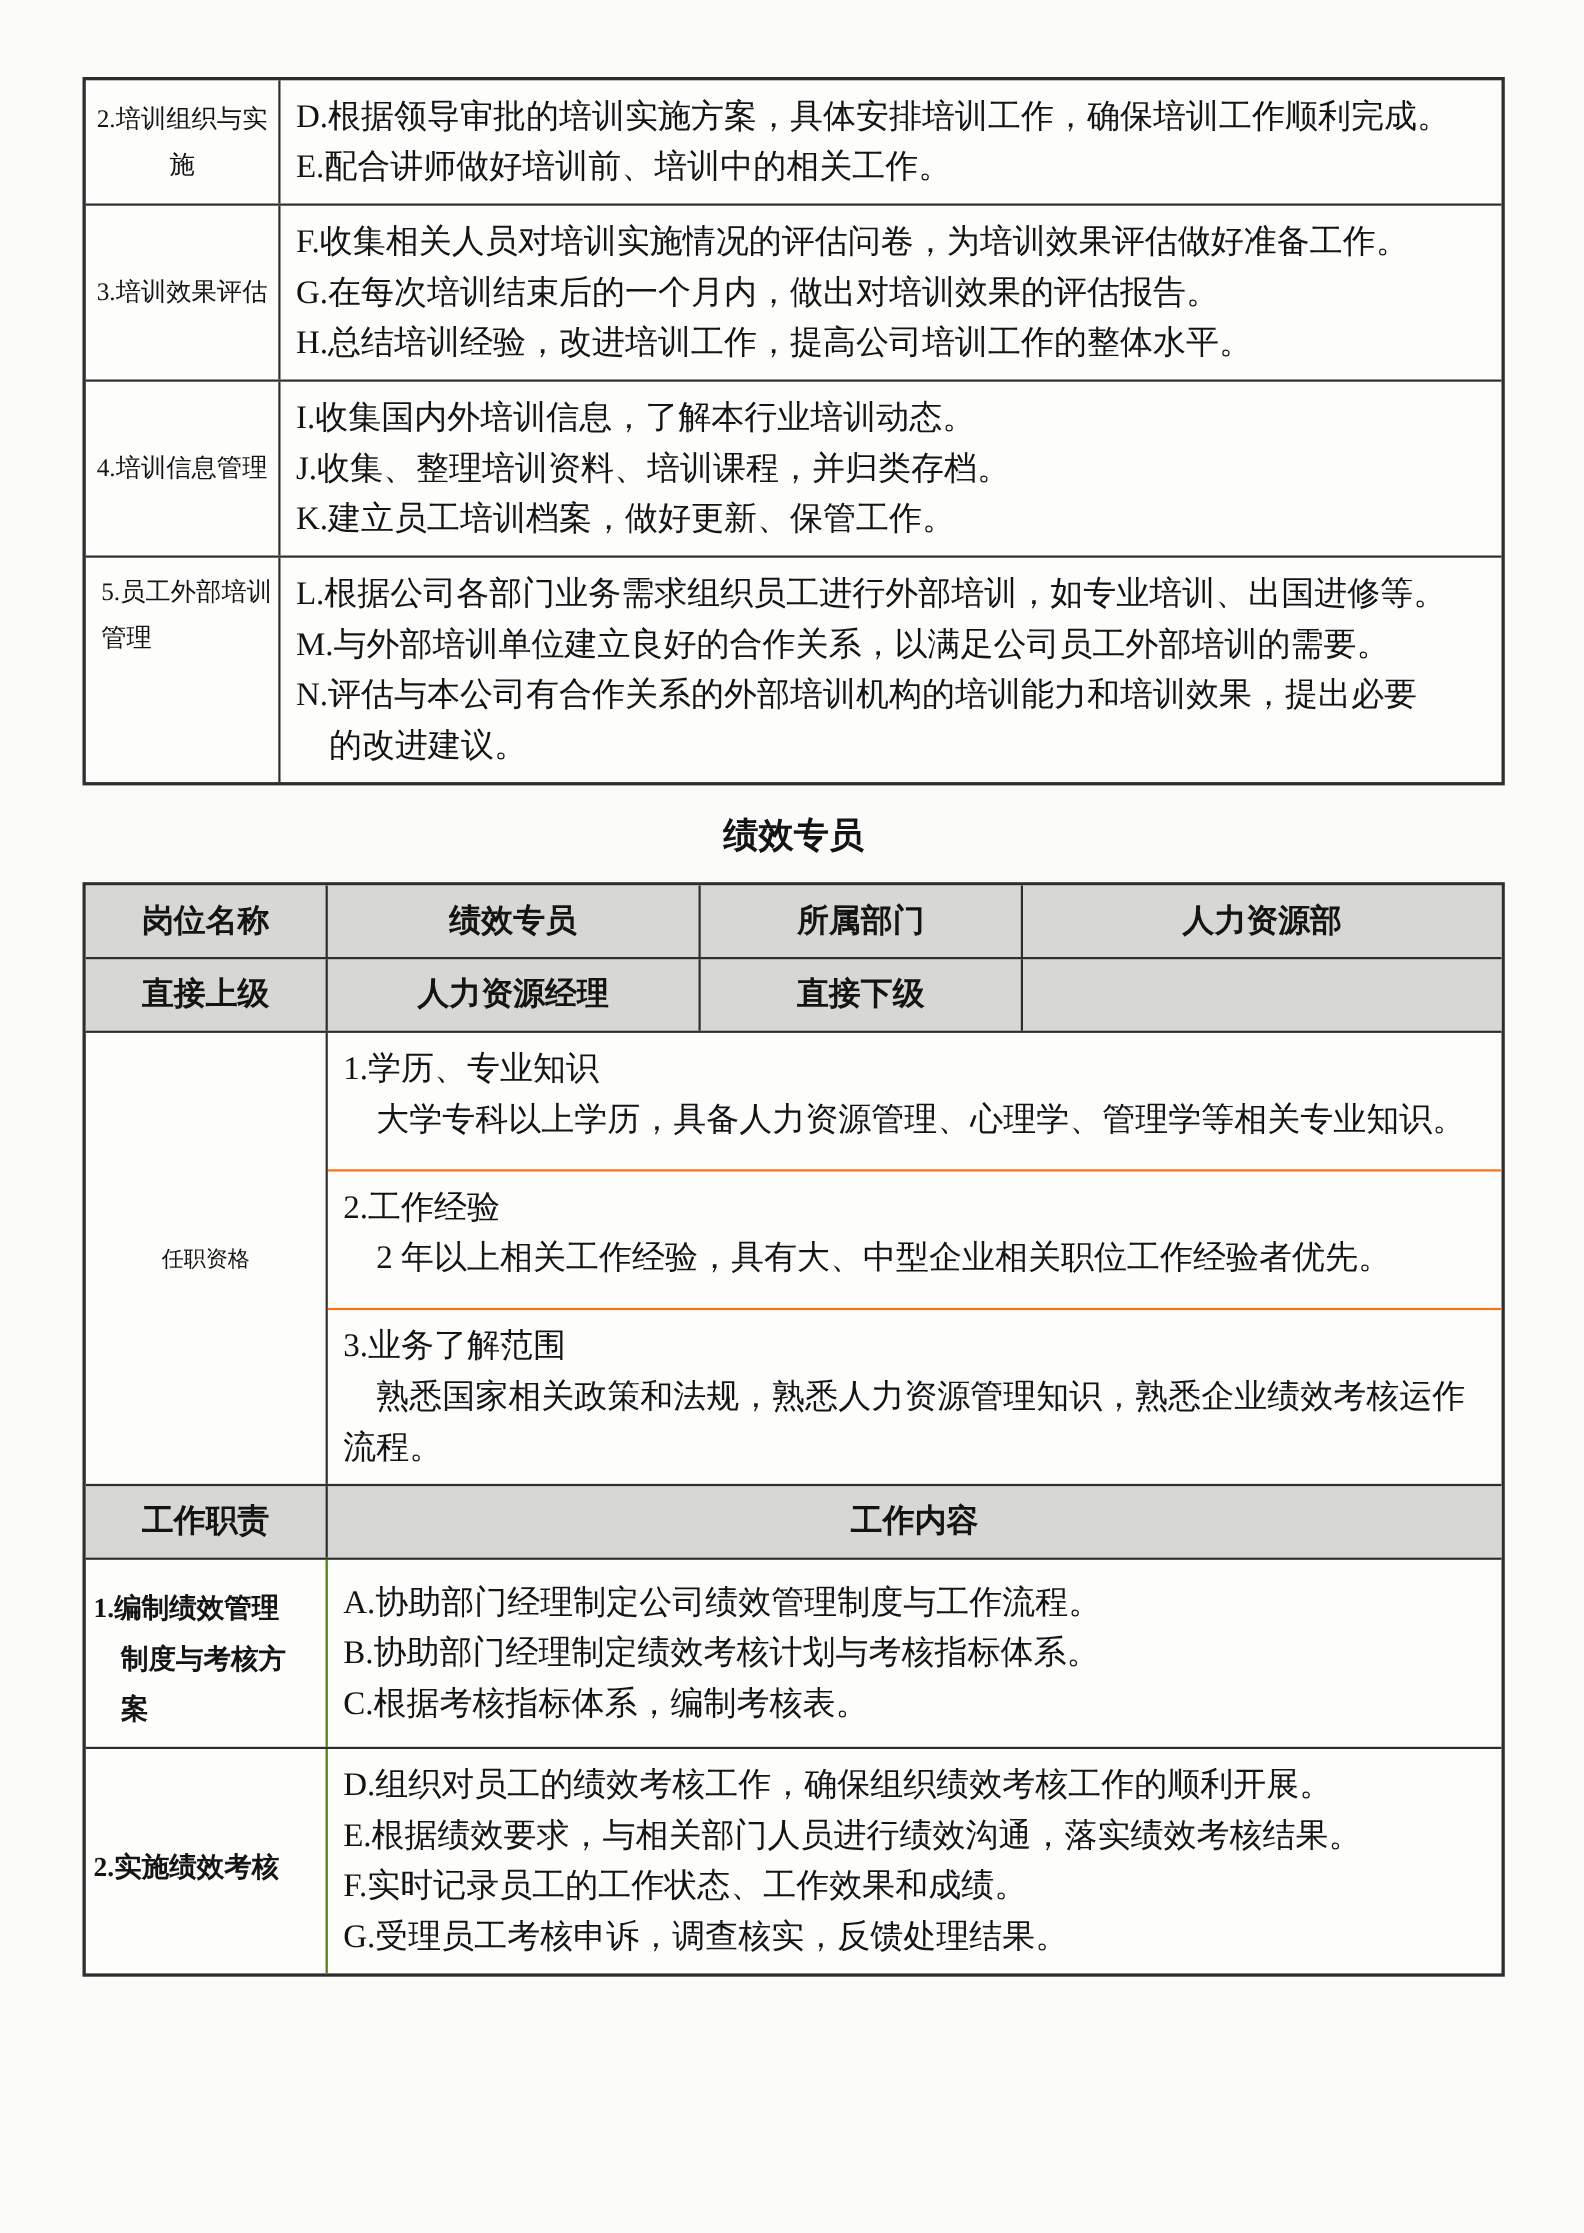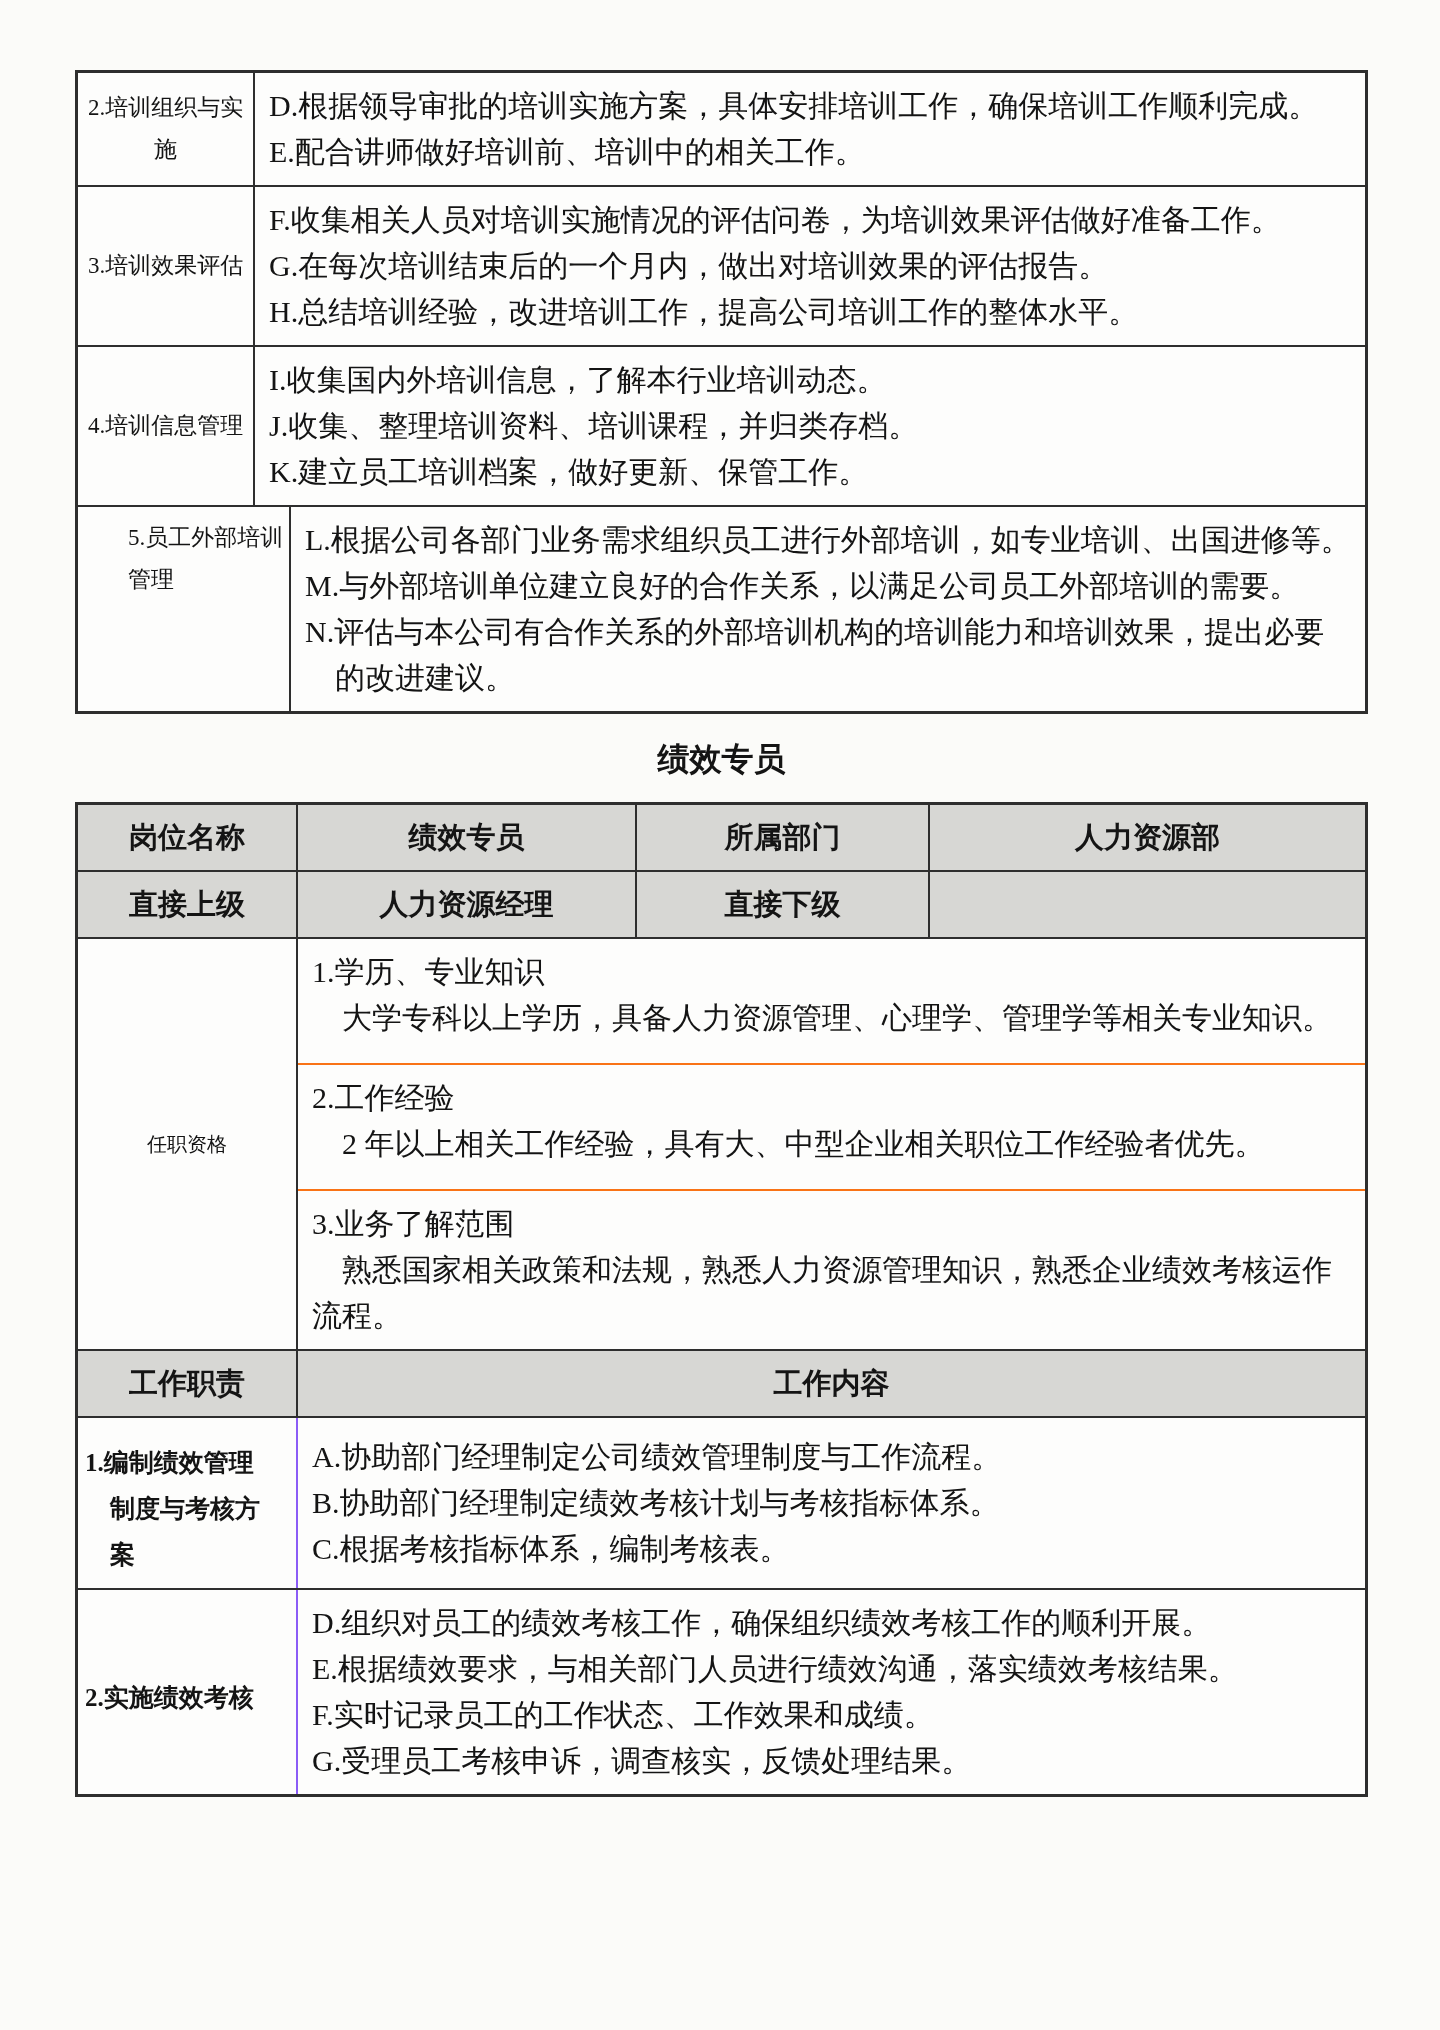--- a/index.html
+++ b/index.html
@@ -13,21 +13,21 @@
   .row{display:flex;border-top:2px solid #2e2e2e;align-items:stretch;}
   .row:first-child{border-top:none;}
   .cell{box-sizing:border-box;}
   
   .t1-label{
     flex:0 0 175px;width:175px;
     display:flex;align-items:center;justify-content:center;
     text-align:center;font-size:23px;line-height:42px;
     padding:8px 4px;white-space:pre-wrap;
   }
-  .t1-label.left-top{align-items:flex-start;justify-content:flex-start;text-align:left;padding:10px 4px 10px 14px;margin-left:36px;}
+  .t1-label.left-top{align-items:flex-start;justify-content:flex-start;text-align:left;padding:10px 4px 10px 14px;}
   .t1-content{
     flex:1;border-left:2px solid #2e2e2e;
     display:flex;align-items:center;
     font-size:30px;line-height:46px;
     padding:10px 14px;white-space:pre-wrap;
   }
   
   .sec-title{
     text-align:center;font-family:"Liberation Sans","DejaVu Sans",sans-serif;
     font-weight:700;font-size:32px;line-height:38px;
@@ -57,21 +57,21 @@
   }
   .qual-sub:first-child{border-top:none;}
   .t2-duty-label{
     flex:0 0 218px;width:218px;
     display:flex;align-items:flex-start;justify-content:flex-start;
     font-size:25px;line-height:46px;
     padding:22px 4px 10px 7px;white-space:pre-wrap;font-weight:bold;
   }
   .t2-duty-label.vcenter{align-items:center;}
   .t2-content{
-    flex:1;border-left:2px solid #8b5cf6;
+    flex:1;border-left:2px solid #4d7c0f;
     display:flex;align-items:center;
     font-size:30px;line-height:46px;
     padding:10px 14px;white-space:pre-wrap;
   }
 </style>
 </head>
 <body>
 
 <div class="sheet">
 

